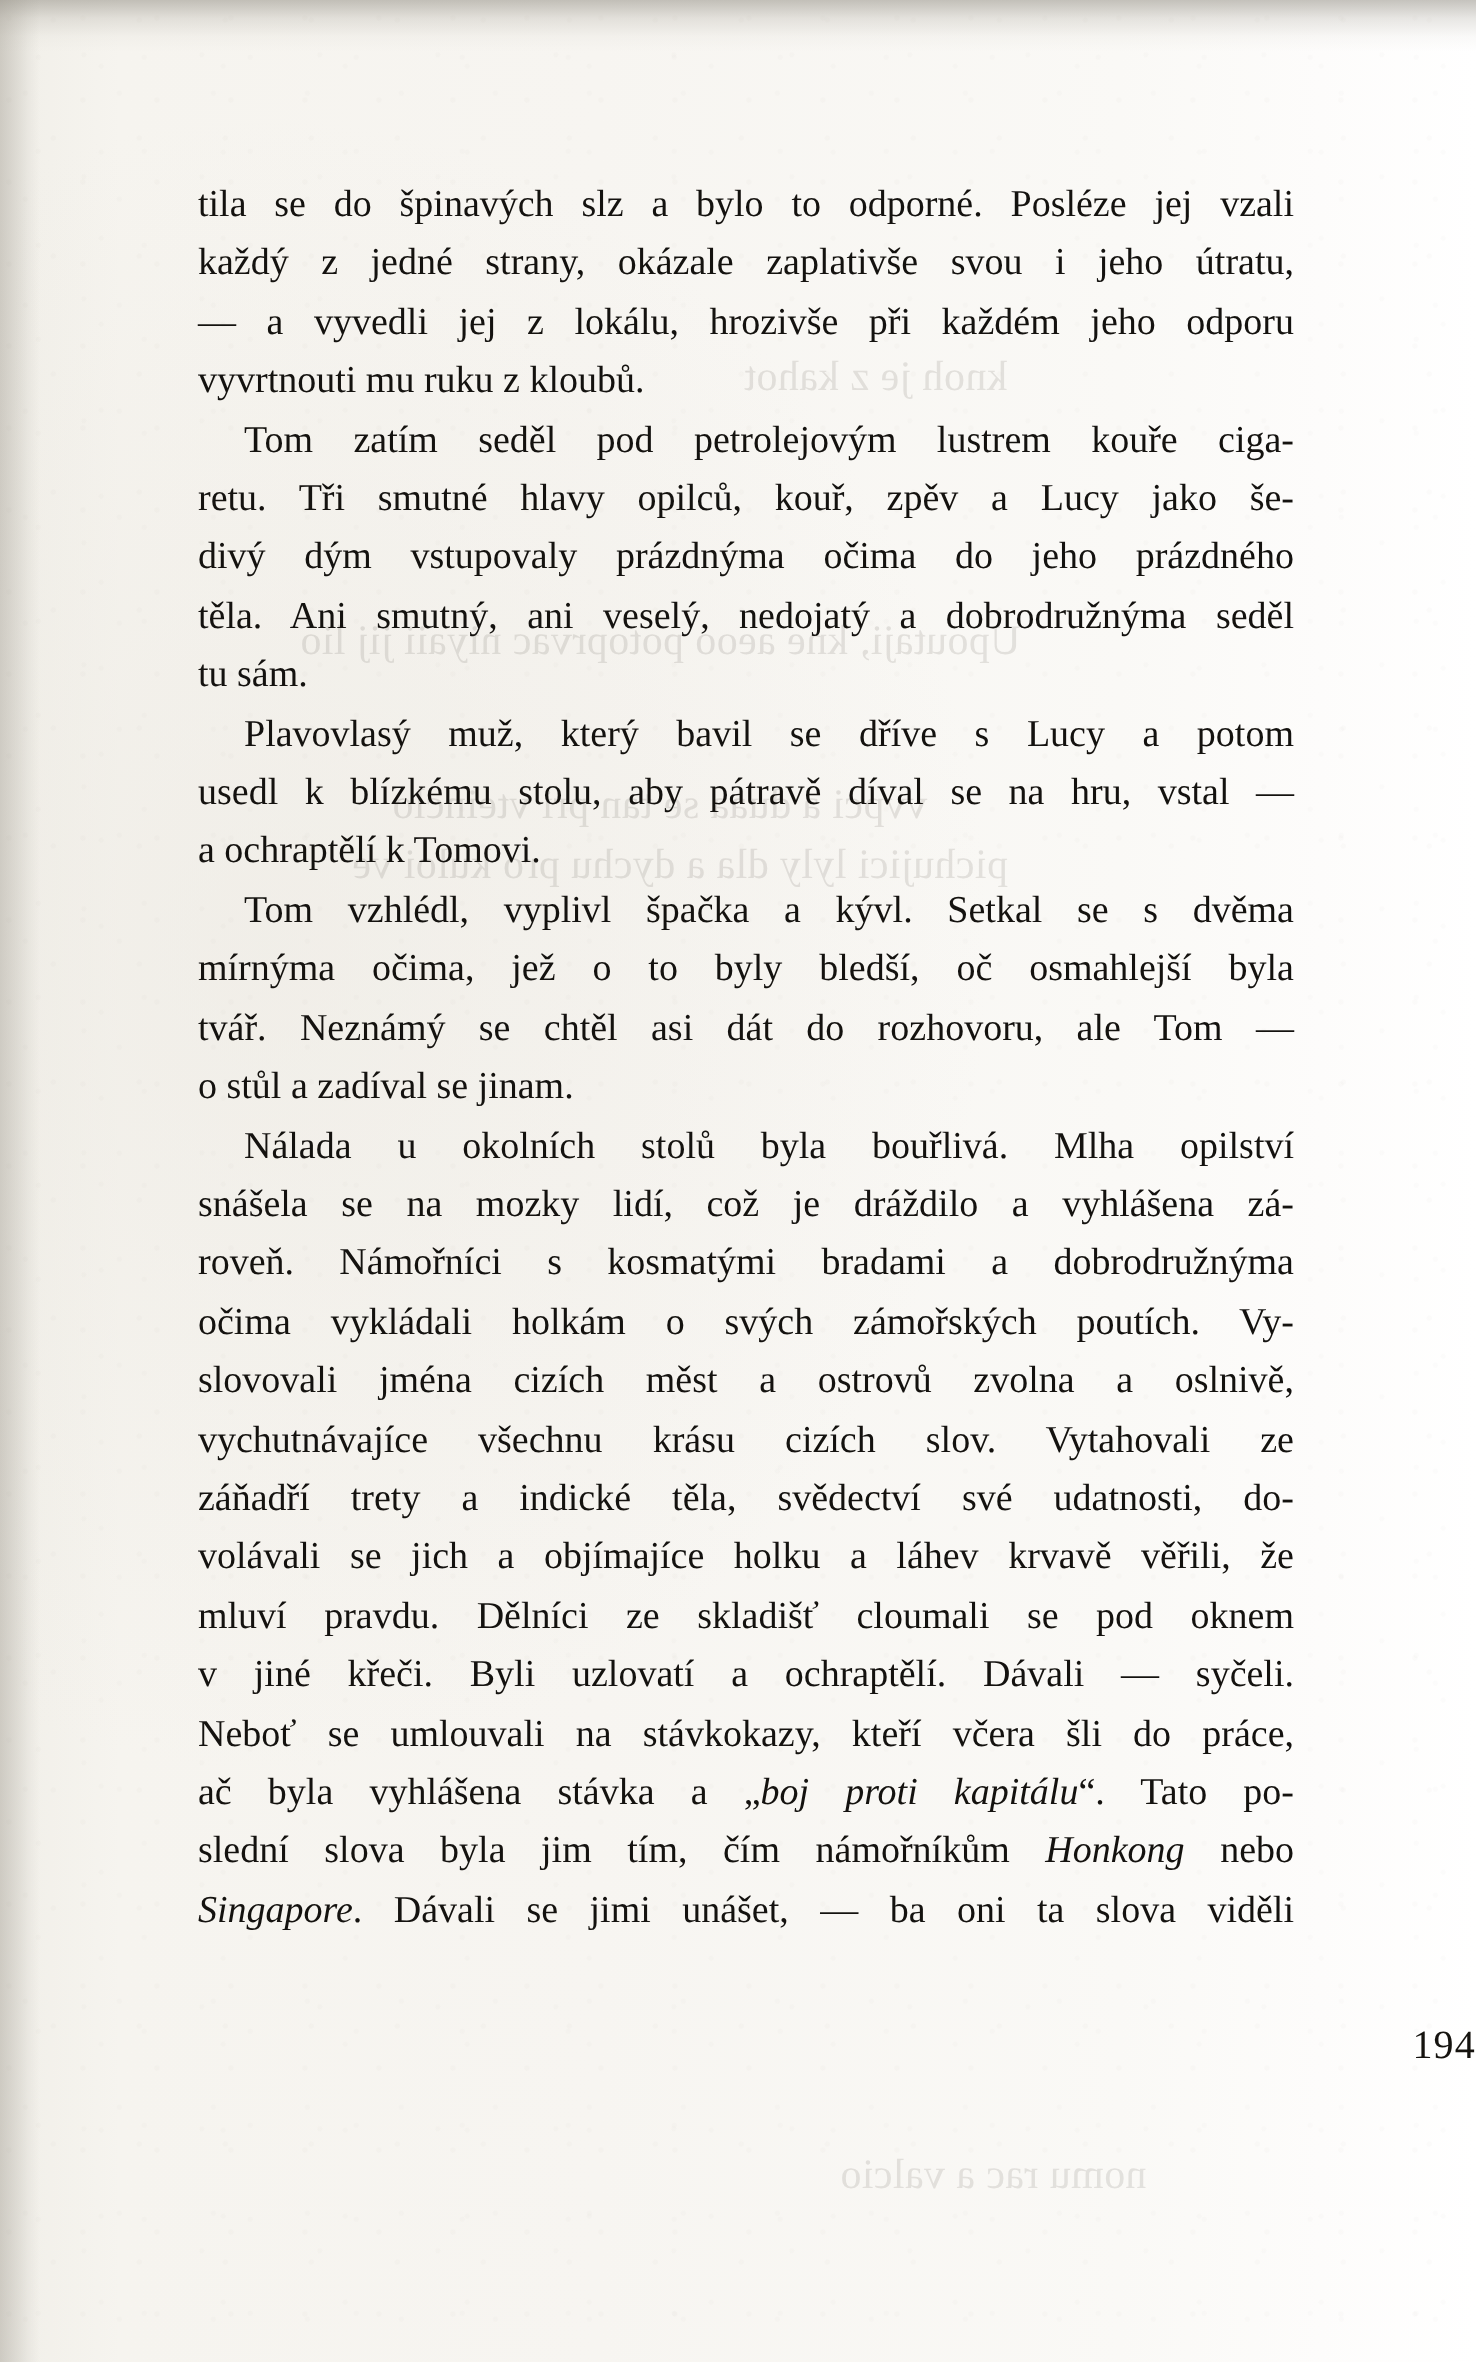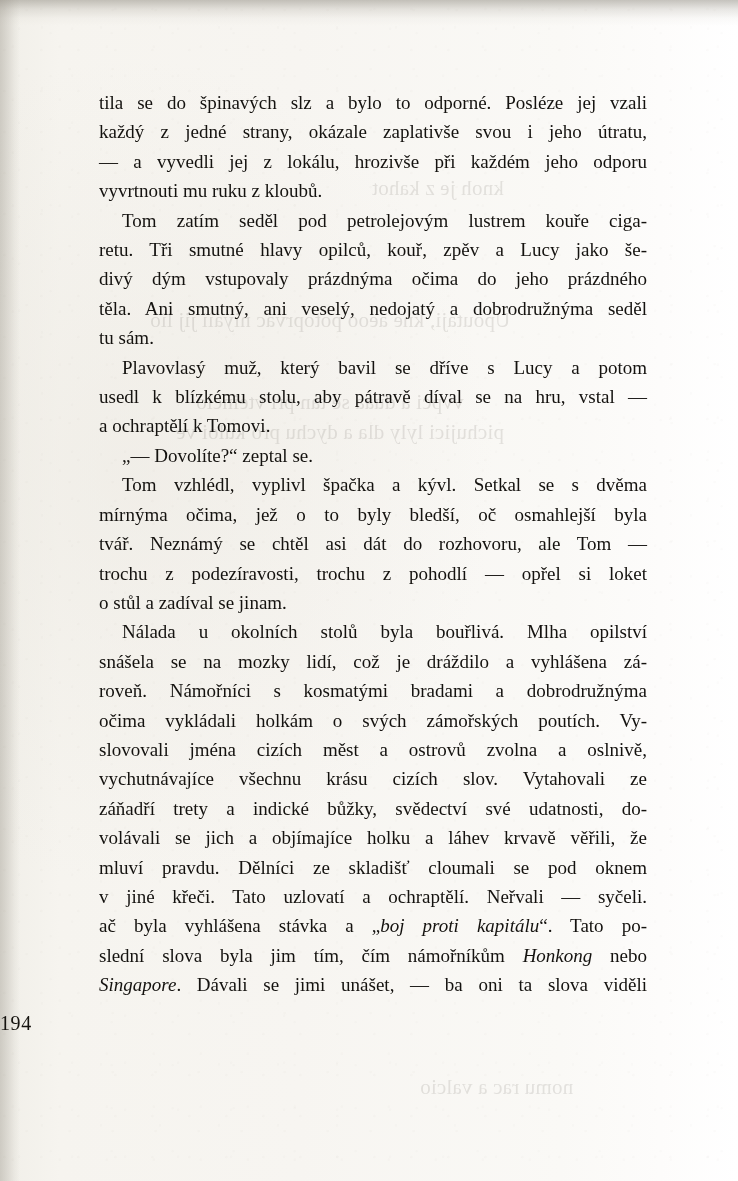--- a/index.html
+++ b/index.html
@@ -94,21 +94,21 @@
     text-indent: 23px;
   }
   i {
   }
 
   #folio {
     position: absolute;
     top: 1012px;
     left: 0;
     width: 738px;
-    text-align: left;
+    text-align: right;
     font-family: "Liberation Serif", "DejaVu Serif", serif;
     font-size: 20px;
     letter-spacing: .6px;
     color: #15130f;
   }
 </style>
 </head>
 <body>
 
 <div id="page">
@@ -139,43 +139,40 @@
       <span class="ln">těla. Ani smutný, ani veselý, nedojatý a dobrodružnýma seděl</span>
       <span class="ln last">tu sám.</span>
     </p>
 
     <p>
       <span class="ln ind">Plavovlasý muž, který bavil se dříve s Lucy a potom</span>
       <span class="ln">usedl k blízkému stolu, aby pátravě díval se na hru, vstal —</span>
       <span class="ln last">a ochraptělí k Tomovi.</span>
     </p>
 
-    <p>
-      <span class="ln last ind">„— Dovolíte?“ zeptal se.</span>
-    </p>
 
     <p>
       <span class="ln ind">Tom vzhlédl, vyplivl špačka a kývl. Setkal se s dvěma</span>
       <span class="ln">mírnýma očima, jež o to byly bledší, oč osmahlejší byla</span>
       <span class="ln">tvář. Neznámý se chtěl asi dát do rozhovoru, ale Tom —</span>
-      <span class="ln">trochu z podezíravosti, trochu z pohodlí — opřel si loket</span>
       <span class="ln last">o stůl a zadíval se jinam.</span>
     </p>
 
     <p>
       <span class="ln ind">Nálada u okolních stolů byla bouřlivá. Mlha opilství</span>
       <span class="ln">snášela se na mozky lidí, což je dráždilo a vyhlášena zá-</span>
       <span class="ln">roveň. Námořníci s kosmatými bradami a dobrodružnýma</span>
       <span class="ln">očima vykládali holkám o svých zámořských poutích. Vy-</span>
       <span class="ln">slovovali jména cizích měst a ostrovů zvolna a oslnivě,</span>
       <span class="ln">vychutnávajíce všechnu krásu cizích slov. Vytahovali ze</span>
-      <span class="ln">záňadří trety a indické bůžky, svědectví své udatnosti, do-</span>
+      <span class="ln">záňadří trety a indické těla, svědectví své udatnosti, do-</span>
       <span class="ln">volávali se jich a objímajíce holku a láhev krvavě věřili, že</span>
       <span class="ln">mluví pravdu. Dělníci ze skladišť cloumali se pod oknem</span>
-      <span class="ln">v jiné křeči. Tato uzlovatí a ochraptělí. Neřvali — syčeli.</span>
+      <span class="ln">v jiné křeči. Byli uzlovatí a ochraptělí. Dávali — syčeli.</span>
+      <span class="ln">Neboť se umlouvali na stávkokazy, kteří včera šli do práce,</span>
 
       <span class="ln"><span>ač byla vyhlášena stávka a „</span><i>boj proti kapitálu</i><span>“. Tato po-</span></span>
 
       <span class="ln"><span>slední slova byla jim tím, čím námořníkům </span><i>Honkong</i><span> nebo</span></span>
 
       <span class="ln"><i>Singapore</i><span>. Dávali se jimi unášet, — ba oni ta slova viděli</span></span>
 
     </p>
 
   </div>

